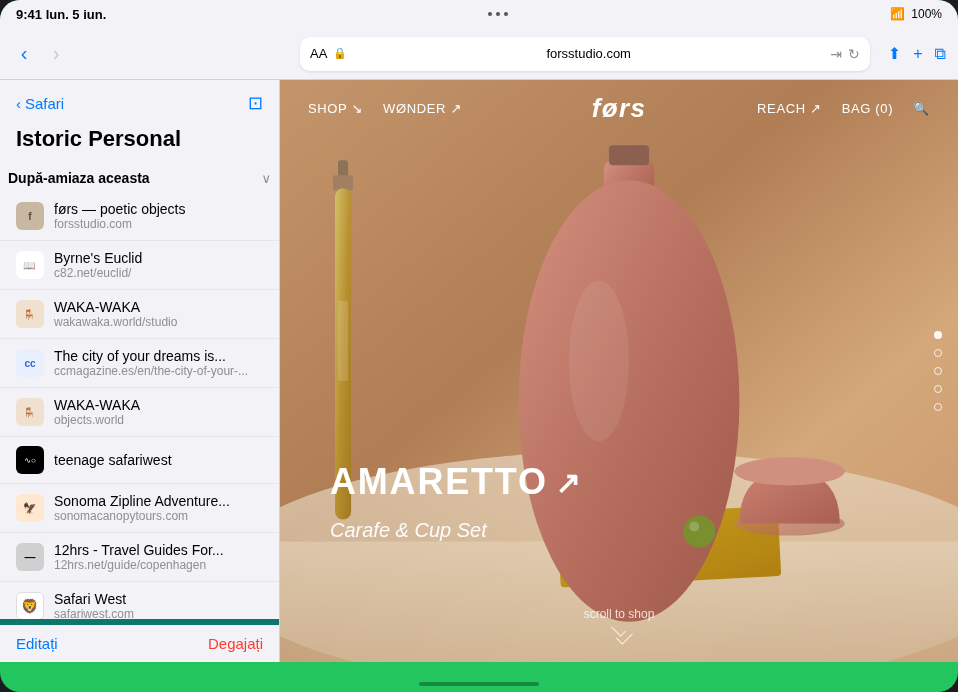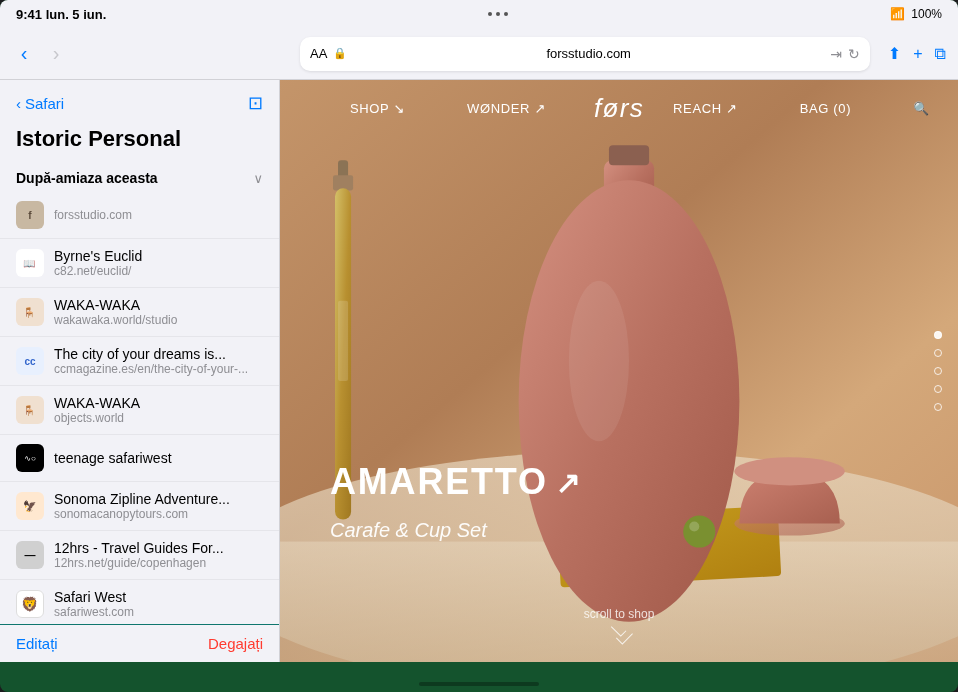--- a/index.html
+++ b/index.html
@@ -9,22 +9,22 @@
       background: #1c1c1e;
       font-family: -apple-system, 'SF Pro Display', 'Helvetica Neue', Arial, sans-serif;
       overflow: hidden;
       position: relative;
     }
 
     
     .device-frame {
       width: 958px;
       height: 692px;
-      background: #14532d;
-      border-radius: 8px;
+      background: #22c55e;
+      border-radius: 20px;
       overflow: hidden;
       position: relative;
     }
 
     
     .status-bar {
       position: absolute;
       top: 0;
       left: 0;
       right: 0;
@@ -201,21 +201,21 @@
       font-size: 22px;
       font-weight: 700;
       color: #000;
       padding: 4px 16px 12px;
     }
 
     .section-header {
       display: flex;
       align-items: center;
       justify-content: space-between;
-      padding: 6px 16px;
+      padding: 6px 8px;
       text-align: center;
     }
 
     .section-label {
       font-size: 14px;
       font-weight: 600;
       color: #000;
     }
 
     .section-chevron, .section-arrow {
@@ -317,21 +317,21 @@
       white-space: nowrap;
       overflow: hidden;
       text-overflow: ellipsis;
     }
 
     
     .sidebar-footer {
       display: flex;
       justify-content: space-between;
       padding: 10px 16px;
-      border-top: 1px solid #0f766e;
+      border-top: 6px solid #0f766e;
       background: #f2f2f7;
     }
 
     .footer-btn-edit {
       color: #007aff;
       font-size: 15px;
       cursor: pointer;
     }
 
     .footer-btn-clear {
@@ -371,30 +371,29 @@
 
     .nav-item {
       font-size: 13px;
       font-weight: 500;
       color: #fff;
       letter-spacing: 0.05em;
       text-transform: uppercase;
       display: flex;
       align-items: center;
       gap: 4px;
-      margin-left: 42px;
     }
 
     .nav-logo {
       position: absolute;
       left: 50%;
       transform: translateX(-50%);
       font-size: 26px;
       color: #fff;
-      font-weight: 400;
+      font-weight: 700;
       letter-spacing: 0.05em;
       font-style: italic;
       text-align: center;
     }
 
     .nav-right {
       display: flex;
       gap: 20px;
       align-items: center;
     }
@@ -558,20 +557,21 @@
         <div class="section-header">
           <span class="section-label">După-amiaza aceasta</span>
           <span class="section-chevron">∨</span>
         </div>
 
         <div class="history-list">
 
           <div class="history-item">
             <div class="favicon favicon-fors">f</div>
             <div class="item-text">
+              <div class="item-title">førs — poetic objects</div>
               <div class="item-url">forsstudio.com</div>
             </div>
           </div>
 
           <div class="history-item">
             <div class="favicon favicon-byrne">📖</div>
             <div class="item-text">
               <div class="item-title">Byrne's Euclid</div>
               <div class="item-url">c82.net/euclid/</div>
             </div>

